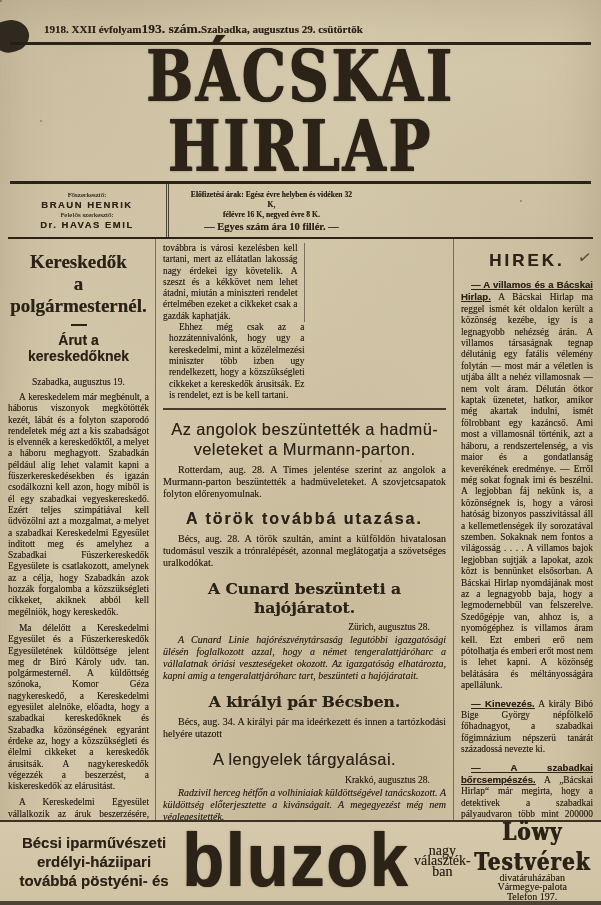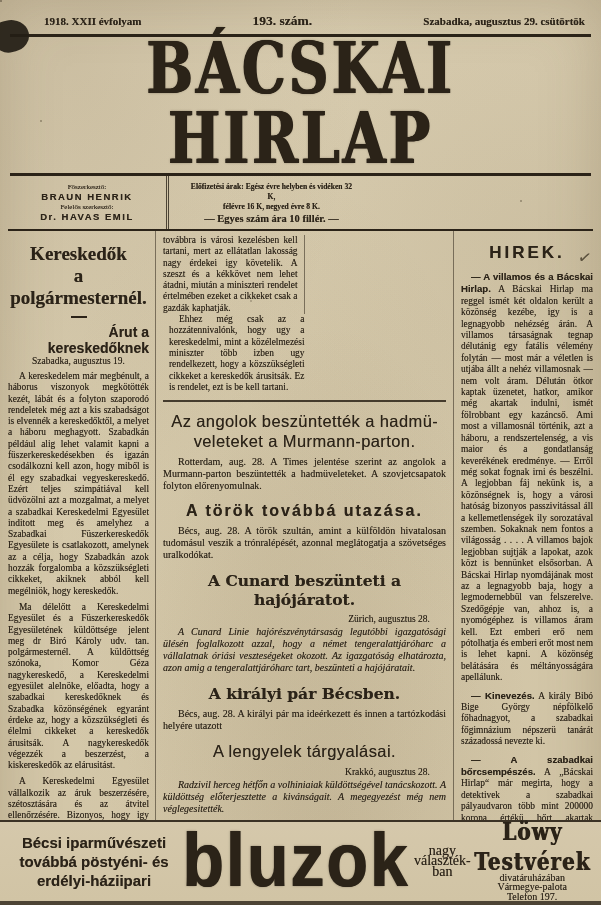--- a/index.html
+++ b/index.html
@@ -23,22 +23,22 @@
   .specks { position:absolute; inset:0; pointer-events:none; }
   .specks i { position:absolute; width:2px; height:2px; border-radius:50%; background:rgba(50,40,25,.5);
     box-shadow: 40px 120px rgba(50,40,25,.4), 300px 60px rgba(50,40,25,.35), 520px 200px rgba(50,40,25,.4),
       120px 520px rgba(50,40,25,.35), 470px 640px rgba(50,40,25,.4), 60px 780px rgba(50,40,25,.35),
       560px 820px rgba(50,40,25,.35), 250px 300px rgba(50,40,25,.3), 380px 460px rgba(50,40,25,.3);
   }
   .corner-blob { position:absolute; top:20px; left:-7px; width:36px; height:32px;
     background:#241e15; border-radius: 42% 58% 52% 48%; transform: rotate(-14deg); opacity:.93; }
 
   
-  .meta-row { display:flex; justify-content:space-between; align-items:baseline;
-    padding: 13px 16px 0 44px; font-weight:bold; font-size:11px; }
+  .meta-row { display:flex; align-items:baseline;
+    padding: 21px 16px 0 44px; font-weight:bold; font-size:11px; }
   .meta-issue { font-size:13.5px; }
   .masthead-wrap { margin: 5px 10px 0; border-top:3px solid #2b2318; border-bottom:3.5px solid #2b2318;
     text-align:center; padding: 12px 0 16px; }
   .masthead-wrap h1 { display:inline-block; font-family:"DejaVu Serif", serif; font-weight:bold;
     font-size:54px; line-height:54px; letter-spacing:3px; transform: scaleY(1.3) scaleX(1.02);
     transform-origin:center; text-shadow: 1px 0 currentColor, -0.5px 0 currentColor, 0 0 2px rgba(43,35,24,.4); }
 
   .info-row { display:flex; margin: 0 8px; border-bottom:2px solid #2b2318; }
   .info-box { padding: 6px 5px 5px; text-align:center; font-size:7.6px; line-height:10px; font-weight:bold; }
   .info-box + .info-box { border-left: 3px double rgba(43,35,24,.8); padding-left: 20px; }
@@ -50,42 +50,42 @@
   .price-line { font-size:10.5px; padding-top:2px; }
 
   
   .content { display:flex; margin: 0 8px; height: 637px; overflow:hidden; }
   .col-left { width:148px; flex:none; padding: 4px 6px 0 0; border-right:1px solid rgba(50,40,28,.55); }
   .col-mid  { width:297px; flex:none; padding: 0 7px; }
   .col-right{ flex:1; padding: 4px 0 0 7px; border-left:1px solid rgba(50,40,28,.55); }
 
   .left-title { text-align:center; font-size:19px; line-height:22px; font-weight:bold; margin-top:8px; }
   .title-dash { width:16px; border-top:2px solid #2b2318; margin:7px auto 6px; }
-  .left-sub { text-align:right; font-family:"Liberation Sans", sans-serif; font-weight:bold; font-size:14px; margin-bottom:0; }
+  .left-sub { text-align:center; font-family:"Liberation Sans", sans-serif; font-weight:bold; font-size:14px; margin-bottom:13px; }
   .dateline-c { text-align:center; font-size:9.5px; margin-bottom:5px; }
   .body-p { font-size:9.4px; line-height:11.3px; text-align:justify; text-indent:11px; margin-bottom:5px; }
 
   .mid-top { display:flex; border-bottom:2px solid rgba(43,35,24,.85); padding: 4px 0 7px; flex-direction: column; }
   .mid-cont { width:50%; font-size:9.4px; line-height:11.3px; text-align:justify; }
   .mid-cont:first-child { border-right:1px solid rgba(50,40,28,.55); padding-right:6px; }
   .mid-cont:last-child { padding-left:6px; text-indent:10px; }
 
   .article { margin-top:10px; }
   .hl { text-align:center; margin-bottom:5px; }
   .hl-sans { font-family:"Liberation Sans", sans-serif; font-weight:normal; font-size:16.5px; line-height:19.5px; letter-spacing:.4px; }
   .hl-sans-sp { font-family:"Liberation Sans", sans-serif; font-weight:bold; font-size:16px; letter-spacing:2px; }
   .hl-serif { font-family:"DejaVu Serif", serif; font-weight:bold; font-size:15.5px; }
   .dateline-r { text-align:right; font-size:9.5px; padding-right:16px; margin-bottom:2px; }
   .abody { font-size:10px; line-height:12px; text-align:justify; text-indent:15px; }
   .it { font-style:italic; }
 
   .hirek-title { text-align:center; font-family:"Liberation Sans", sans-serif; font-weight:bold;
     font-size:17px; letter-spacing:3px; margin: 8px 0 8px; }
   .news-item { font-size:9.4px; line-height:11.4px; text-align:justify; text-indent:10px; margin-bottom:6px; }
-  .news-lead { font-family:"Liberation Sans", sans-serif; font-weight:bold; font-size:9.6px; }
+  .news-lead { font-family:"Liberation Sans", sans-serif; font-weight:bold; font-size:9.6px;text-decoration:underline; }
   .pencil-check { position:absolute; top:248px; right:10px; font-size:16px; color:rgba(80,70,50,.65);
     transform: rotate(10deg); font-family:"DejaVu Sans", sans-serif; }
 
   
   .footer { position:absolute; left:0; right:0; bottom:0; height:85px;
     border-top:2px solid rgba(43,35,24,.9); border-bottom:4px solid rgba(43,35,24,.8);
     background: linear-gradient(#d5c8ab, #d1c4a5);
     display:flex; align-items:center; padding: 0 8px; }
   .ad-left { width:172px; flex:none; text-align:center; font-family:"Liberation Sans", sans-serif;
     font-weight:bold; font-size:15px; line-height:19px; }
@@ -161,26 +161,26 @@
       </div>
 
       <div class="article">
         <h3 class="hl hl-sans-sp">A török továbbá utazása.</h3>
         <p class="abody">Bécs, aug. 28. A török szultán, amint a külföldön hivatalosan tudomásul veszik a trónralépését, azonnal meglátogatja a szövetséges uralkodókat.</p>
       </div>
 
       <div class="article">
         <h3 class="hl hl-serif">A Cunard beszünteti a hajójáratot.</h3>
         <div class="dateline-r">Zürich, augusztus 28.</div>
-        <p class="abody it">A Cunard Linie hajórészvénytársaság legutóbbi igazgatósági ülésén foglalkozott azzal, hogy a német tengeralattjáróharc a vállalatnak óriási veszteségeket okozott. Az igazgatóság elhatározta, azon amig a tengeralattjáróharc tart, beszünteti a hajójáratait.</p>
+        <p class="abody it">A Cunard Linie hajórészvénytársaság legutóbbi igazgatósági ülésén foglalkozott azzal, hogy a német tengeralattjáróharc a vállalatnak óriási veszteségeket okozott. Az igazgatóság elhatározta, kapni amig a tengeralattjáróharc tart, beszünteti a hajójáratait.</p>
       </div>
 
       <div class="article">
         <h3 class="hl hl-serif">A királyi pár Bécsben.</h3>
-        <p class="abody">Bécs, aug. 28. A királyi pár ma ideérkezett és innen a tartózkodási helyére utazott</p>
+        <p class="abody">Bécs, aug. 34. A királyi pár ma ideérkezett és innen a tartózkodási helyére utazott</p>
       </div>
 
       <div class="article">
         <h3 class="hl hl-sans">A lengyelek tárgyalásai.</h3>
         <div class="dateline-r">Krakkó, augusztus 28.</div>
         <p class="abody it">Radzivil herceg hétfőn a volhiniaiak küldöttségével tanácskozott. A küldöttség előterjesztette a kivánságait. A megegyezést még nem véglegesitették.</p>
       </div>
 
       <div class="article">
         <h3 class="hl hl-sans-sp">Amerikai élelmiszerek az antantnak.</h3>
@@ -208,22 +208,22 @@
         <b class="news-lead">— A szabadkai bőrcsempészés.</b>
         <span>A „Bácskai Hirlap“ már megirta, hogy a detektivek a szabadkai pályaudvaron több mint 200000 korona értékü bőrt akartak Szabadkáról Budapestre csempészni. Az egyik csempészt azonnal elfogták és bár ő nem akarja társait megnevezni, a rendőrség már nyomában van mind azoknak, akik részesei a nagyarányu bőrcsempészetnek.</span>
       </p>
 
     </div>
   </div>
 
   <div class="footer">
     <div class="ad-left">
       <div>Bécsi iparművészeti</div>
+      <div>erdélyi-háziipari</div>
       <div>továbbá pöstyéni- és</div>
-      <div>erdélyi-háziipari</div>
     </div>
     <div class="ad-big">bluzok</div>
     <div class="ad-mid">
       <div>nagy</div>
       <div>választék-</div>
       <div>ban</div>
     </div>
     <div class="ad-right">
       <div class="name">Löwy Testvérek</div>
       <div class="sub">divatáruházában</div>

